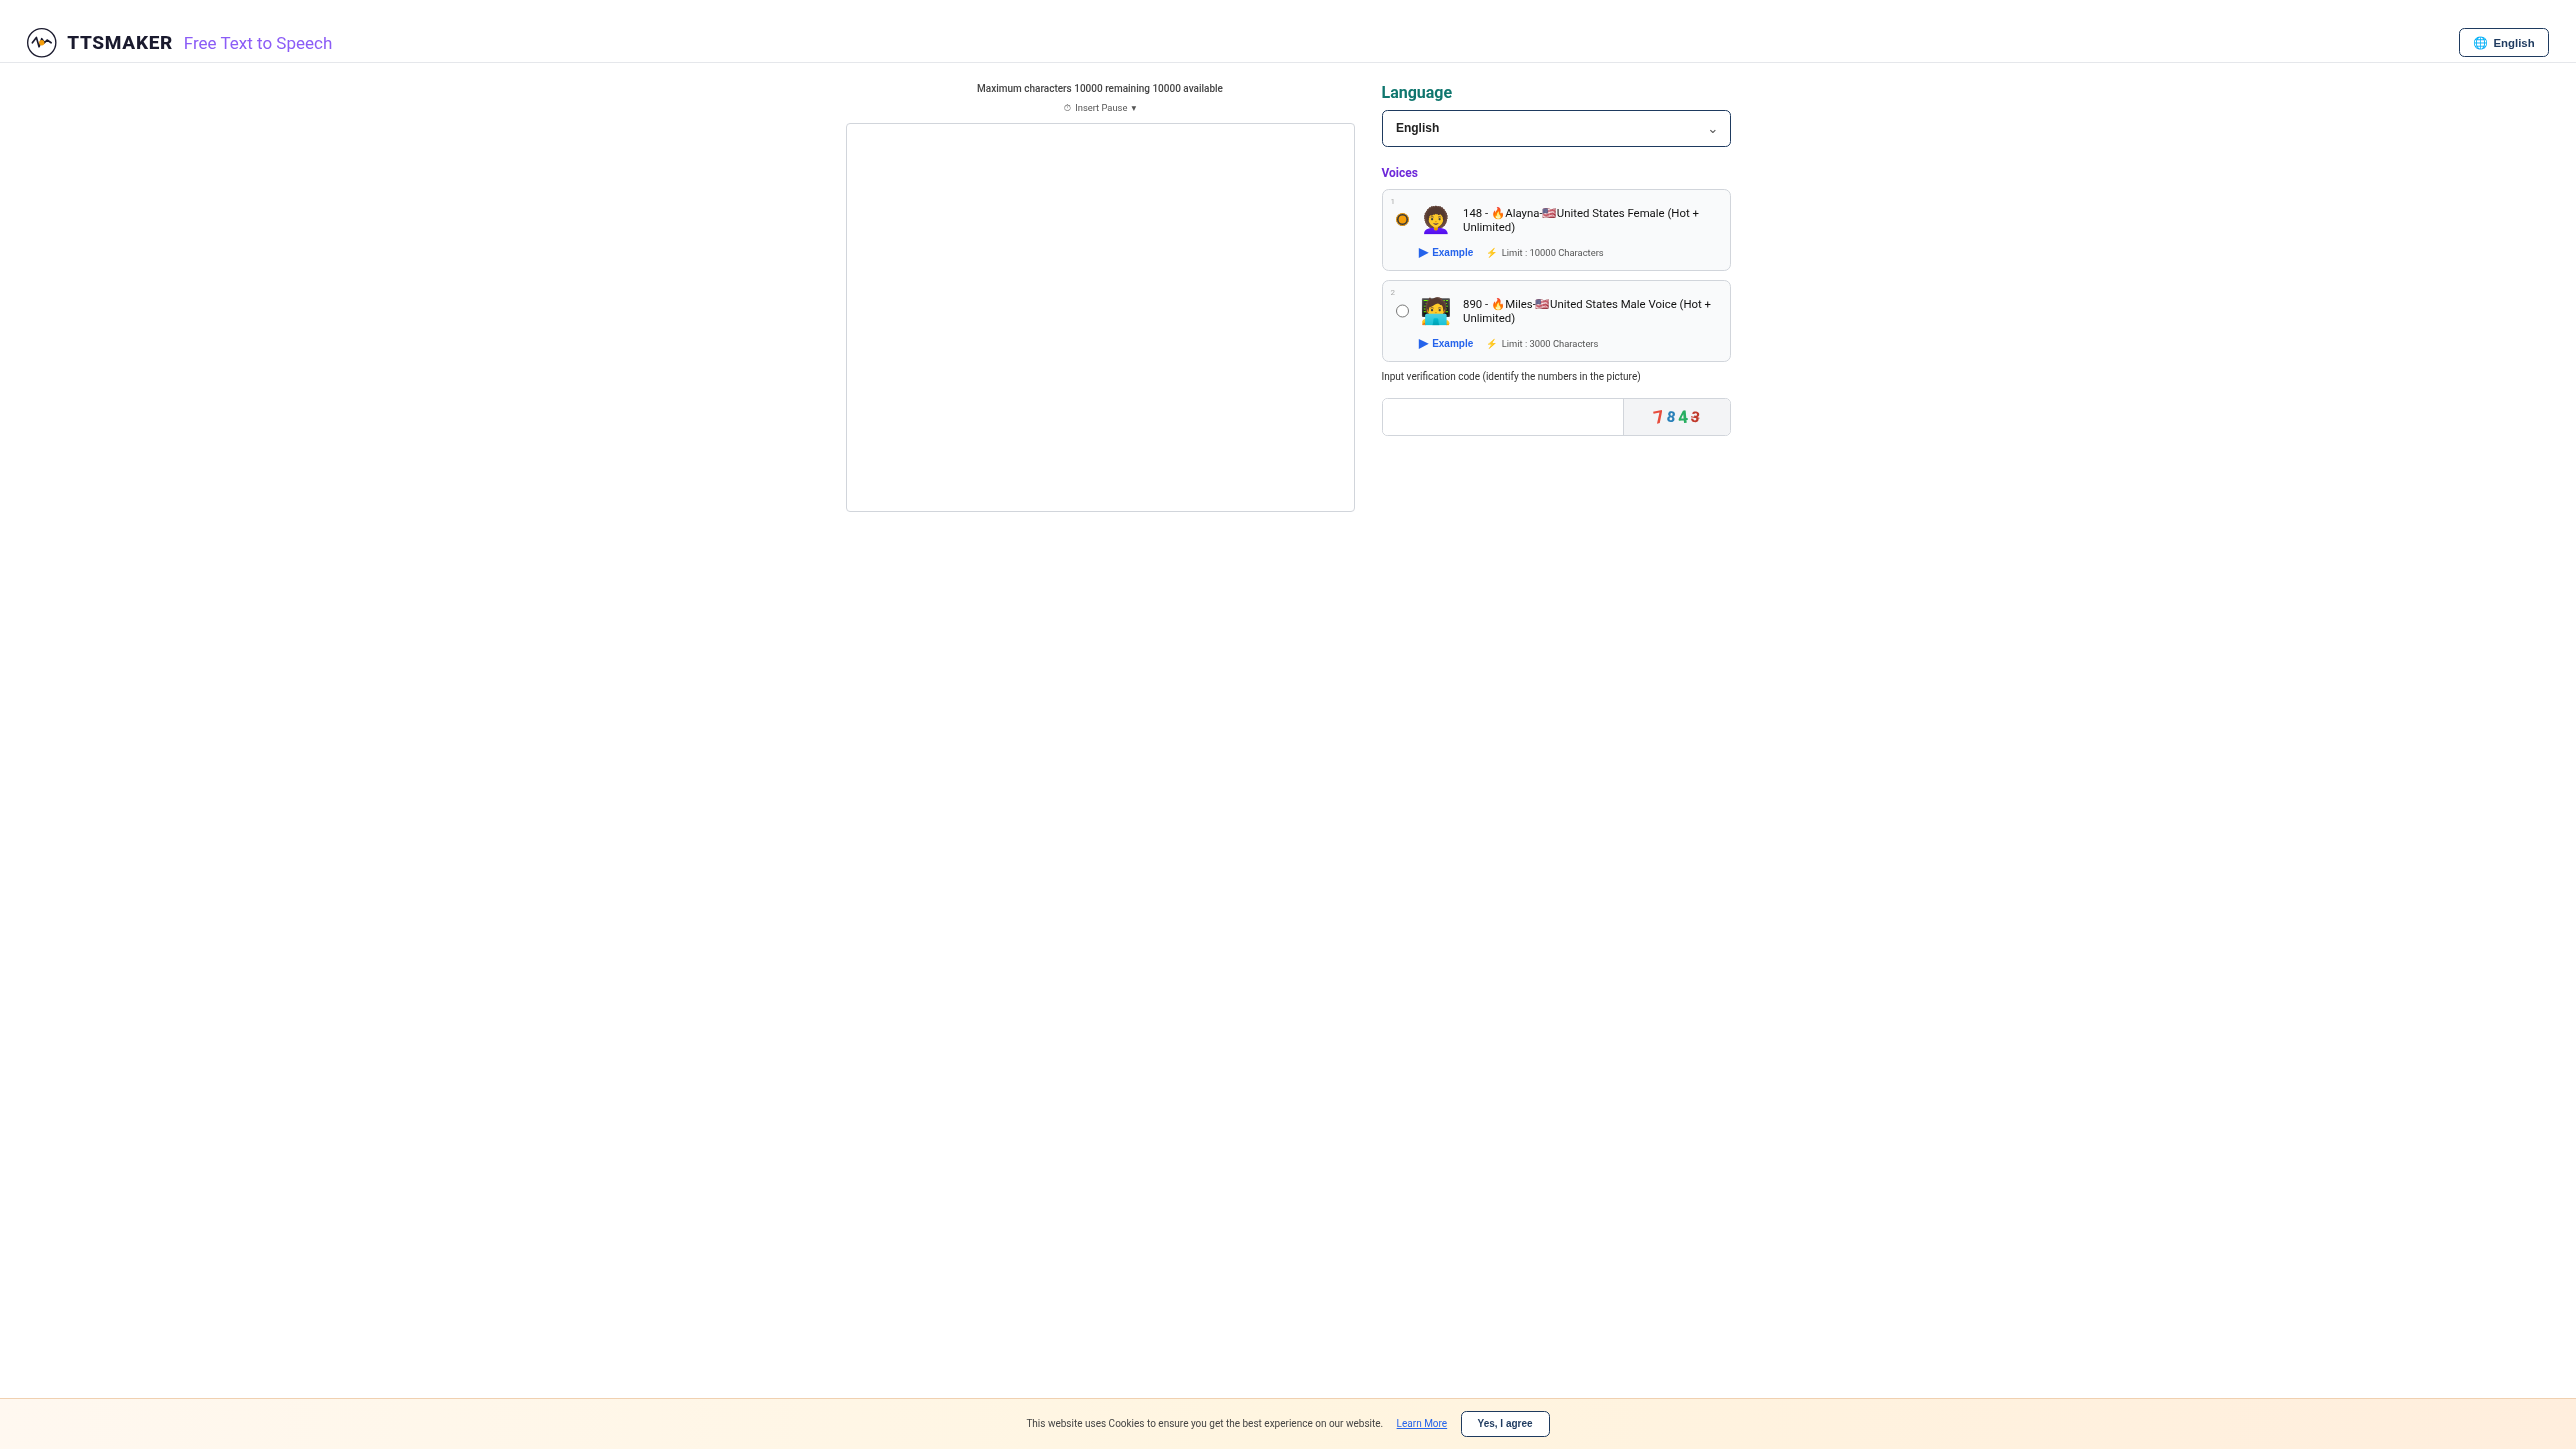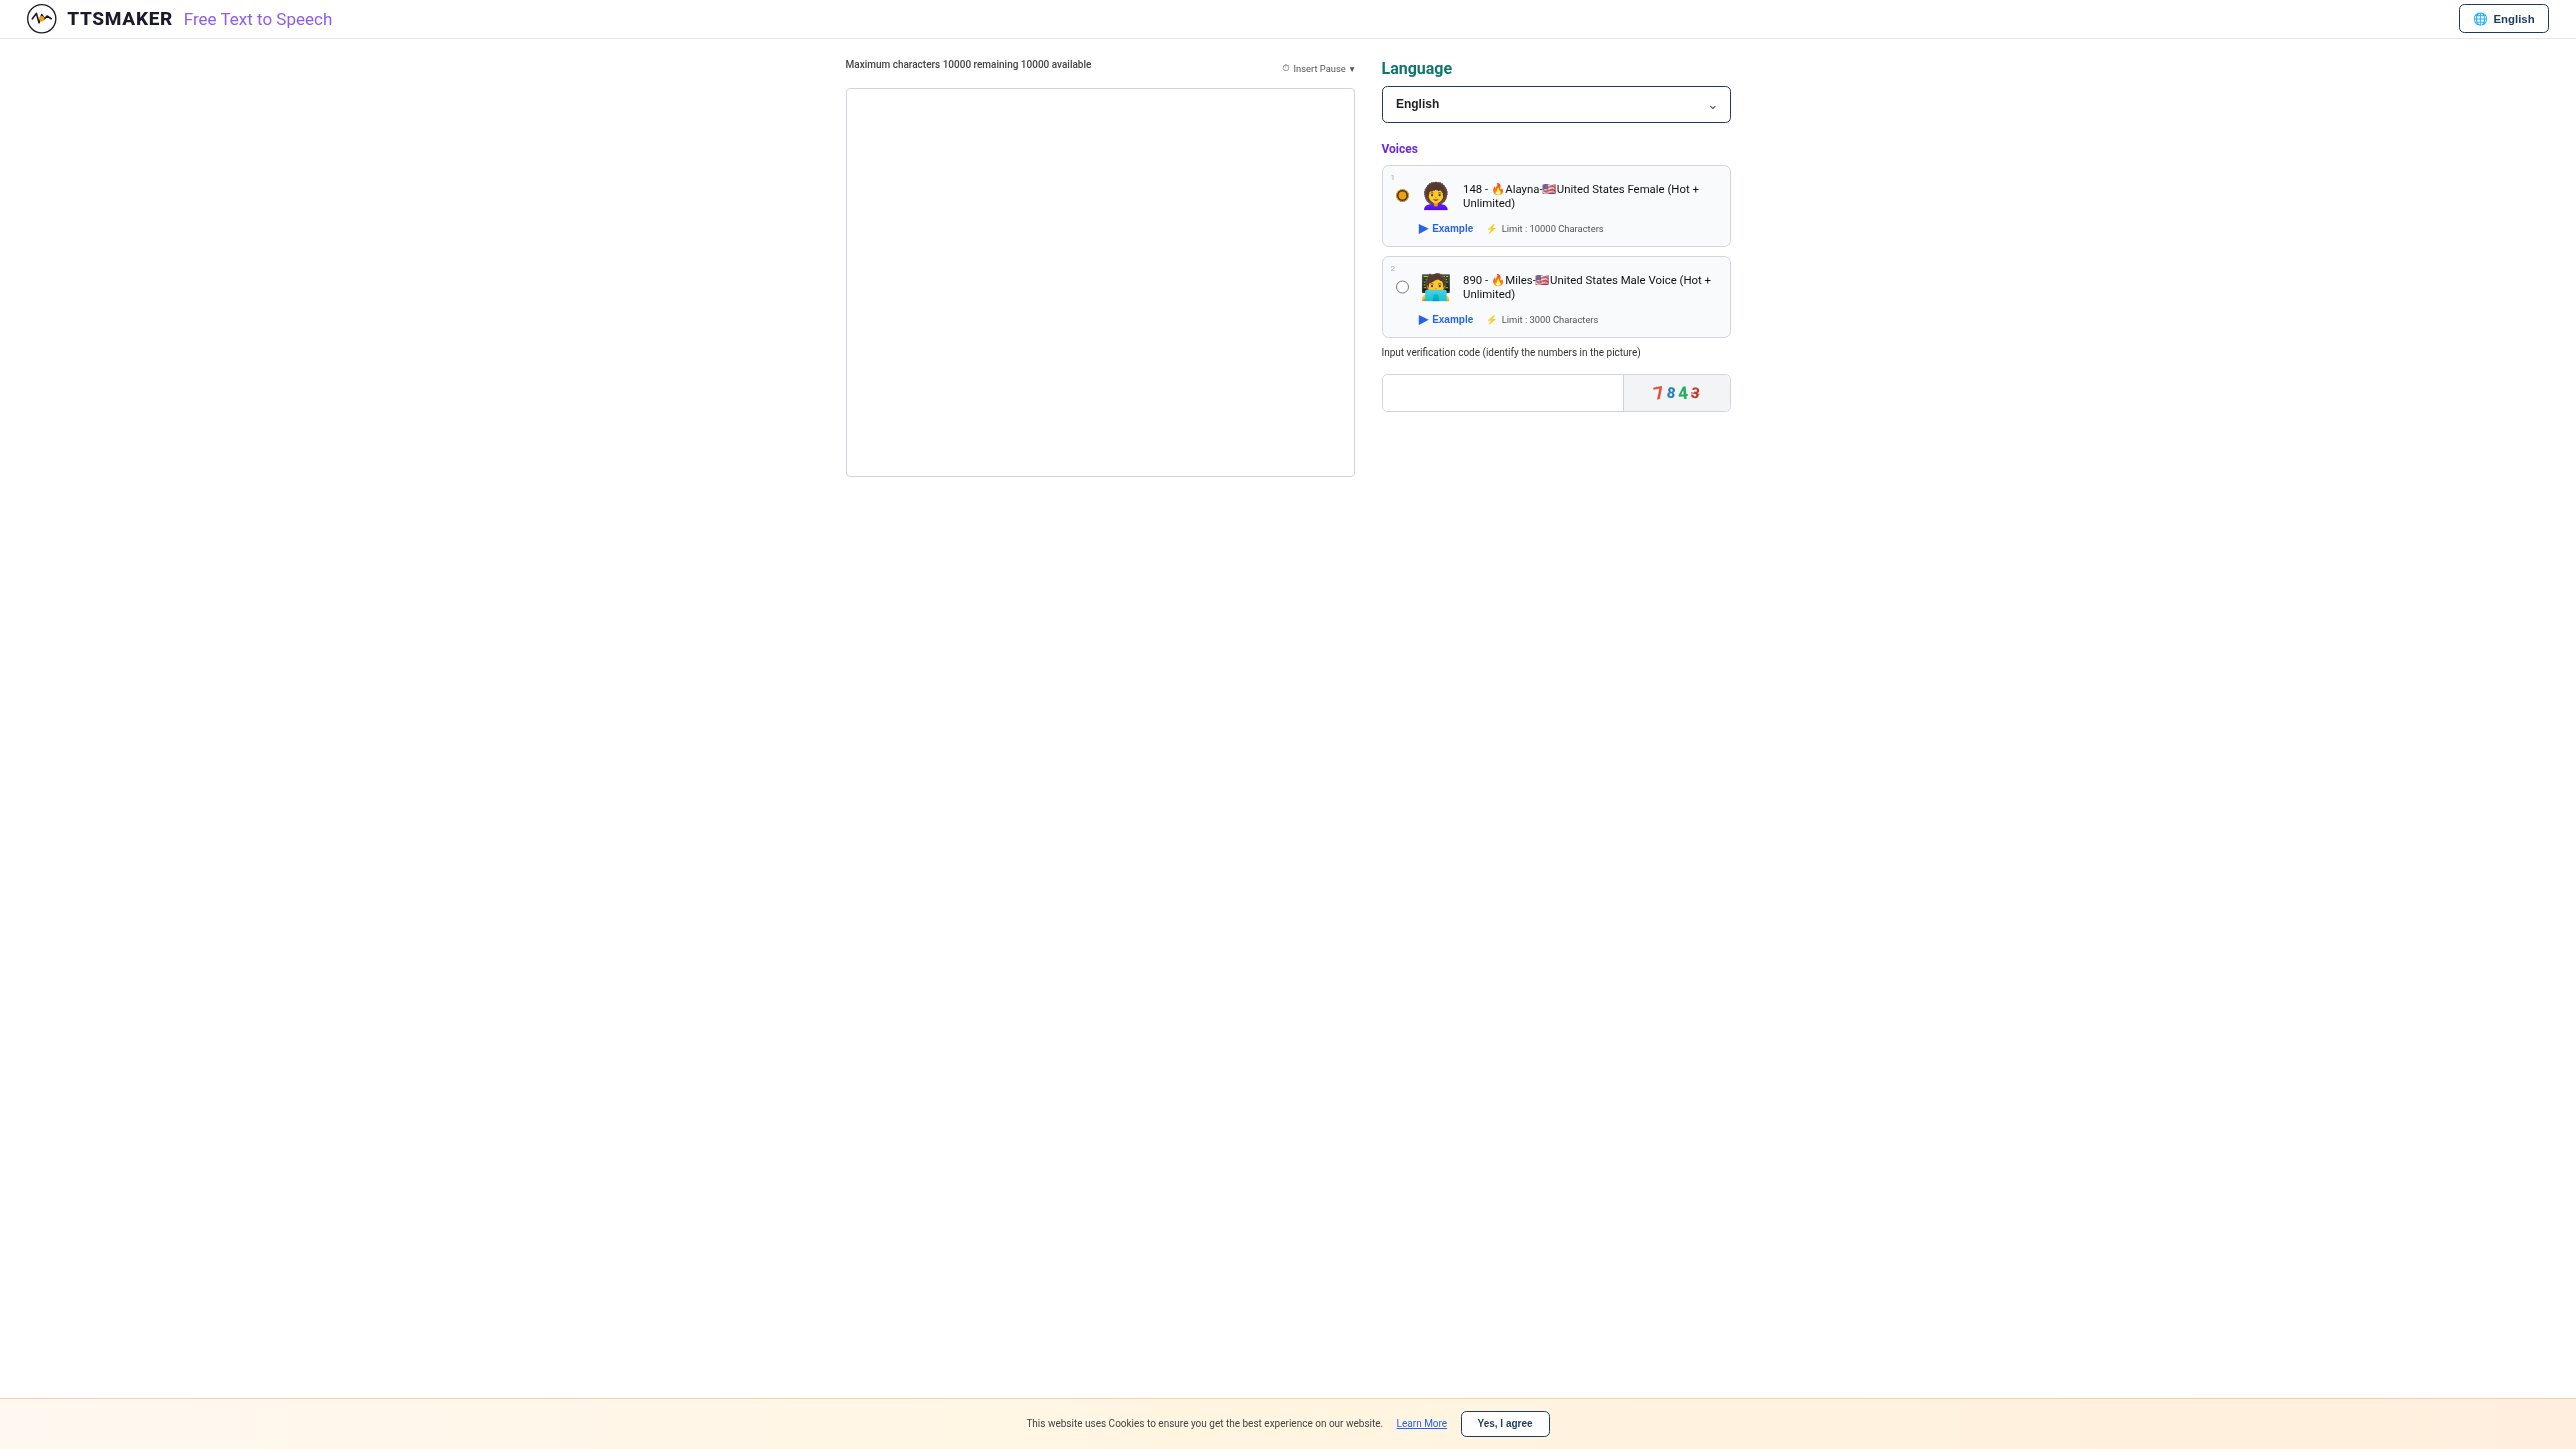--- a/index.html
+++ b/index.html
@@ -5,20 +5,21 @@
     * { box-sizing: border-box; margin: 0; padding: 0; }
     body { font-family: -apple-system, BlinkMacSystemFont, 'Segoe UI', Roboto, sans-serif; background: #fff; color: #222; font-size: 10.7px; }
 
     
     .header {
       display: flex;
       align-items: center;
       justify-content: space-between;
       padding: 4px 27px;
       border-bottom: 0.7px solid #e5e7eb;
+      margin-top: 24px;
     }
     .header-left {
       display: flex;
       align-items: center;
       gap: 10.7px;
     }
     .logo-icon {
       width: 29.5px;
       height: 29.5px;
     }
@@ -275,21 +276,21 @@
       border: 1.3px solid #1e3a5f;
       border-radius: 5.4px;
       padding: 6.7px 16px;
       font-size: 10px;
       font-weight: 700;
       color: #1e3a5f;
       cursor: pointer;
     }
 
     
-    .char-row { display: flex; justify-content: space-between; align-items: center; margin-bottom: 9.4px; }
+    .char-row { display: flex; justify-content: space-between; align-items: center; margin-bottom: 9.4px; flex-direction: column; }
   </style>
 </head>
 <body>
 
 <header class="header">
   <div class="header-left">
     <svg class="logo-icon" viewBox="0 0 44 44" fill="none" xmlns="http://www.w3.org/2000/svg">
       <circle cx="22" cy="22" r="21" stroke="#1a1a2e" stroke-width="2" fill="#fff"></circle>
       <polyline points="8,22 14,14 18,28 22,16 26,22 30,18 36,22" stroke="#1a1a2e" stroke-width="2.5" fill="none" stroke-linecap="round" stroke-linejoin="round"></polyline>
       <circle cx="22" cy="22" r="4" fill="#f59e0b"></circle>

